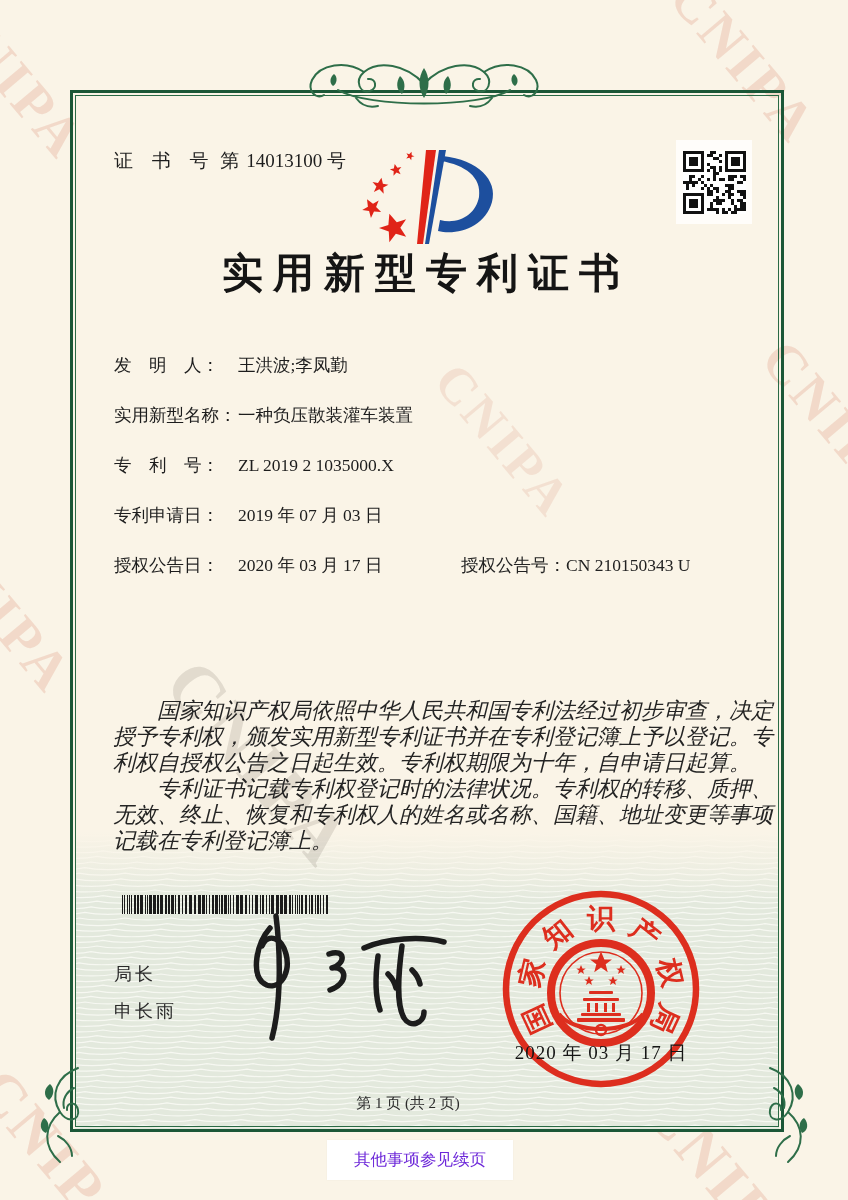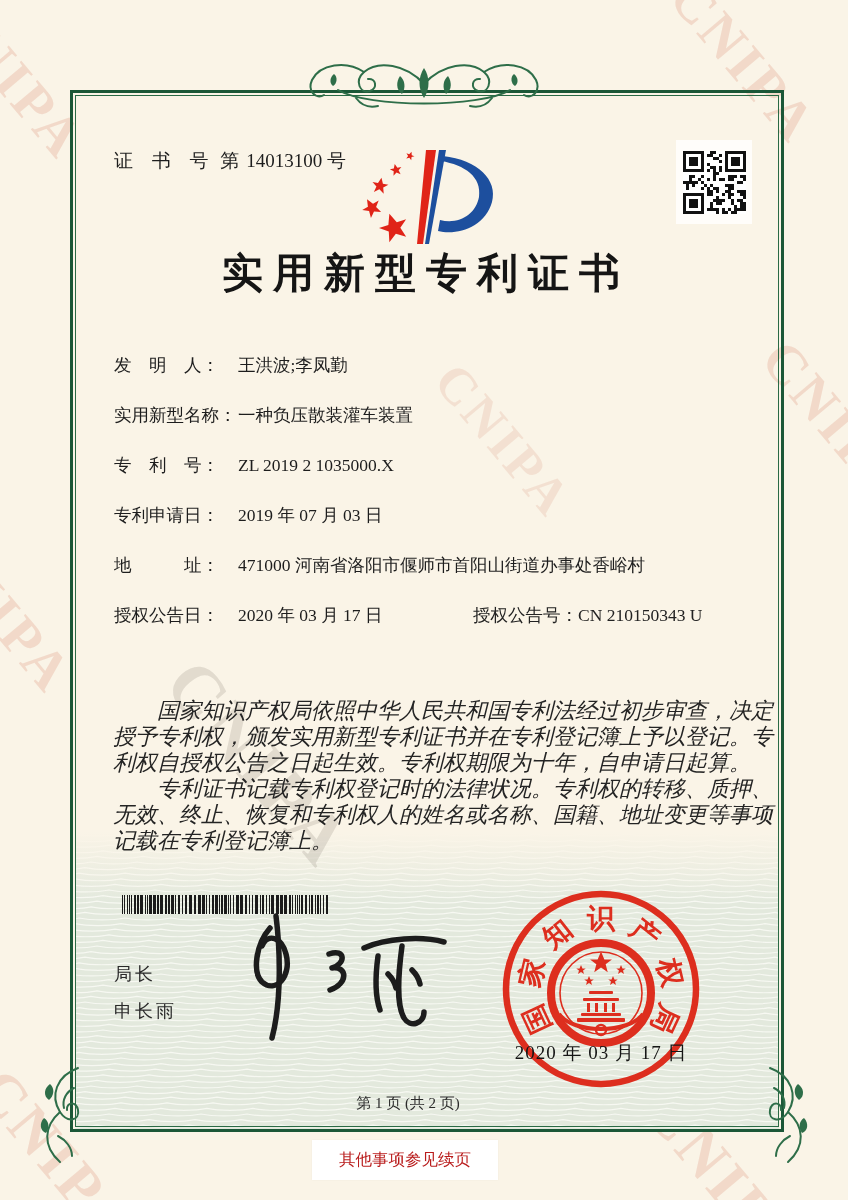--- a/index.html
+++ b/index.html
@@ -41,41 +41,41 @@
   .logo{position:absolute;left:338px;top:144px;z-index:5;}
   .qr-box{position:absolute;left:676px;top:140px;width:76px;height:84px;background:#fffdfa;
      z-index:5;display:flex;align-items:center;justify-content:center;}
   .doc-title{position:absolute;left:72px;top:246px;width:708px;text-align:center;z-index:5;
      font-size:41px;font-weight:bold;letter-spacing:10px;color:#151515;}
   
   .fields{position:absolute;left:114px;top:352px;width:660px;z-index:5;font-size:17.5px;}
   .field-row{position:relative;height:50px;line-height:26px;display:flex;align-items:flex-start;}
   .field-label{flex:0 0 124px;color:#1d1d1d;}
   .field-value{color:#1d1d1d;}
-  .field-right{position:absolute;left:347px;top:0;display:flex;margin-left:12px;}
+  .field-right{position:absolute;left:347px;top:0;display:flex;}
   
   .body-text{position:absolute;left:113px;top:698px;width:660px;z-index:5;
      font-size:22px;line-height:26px;font-style:italic;color:#242424;}
   .body-text p{margin:0;text-indent:2em;}
   
   .barcode{position:absolute;left:122px;top:895px;height:19px;z-index:5;font-size:0;white-space:nowrap;}
   .barcode i{display:inline-block;height:19px;background:#1b1b1b;}
   .barcode b{display:inline-block;height:19px;background:transparent;}
   .officer-title{position:absolute;left:114px;top:962px;z-index:5;font-size:18px;letter-spacing:3px;
      font-family:"Liberation Sans", sans-serif;color:#2a2a2a;}
   .officer-name{position:absolute;left:114px;top:999px;z-index:5;font-size:18px;letter-spacing:3px;
      font-family:"Liberation Sans", sans-serif;color:#2a2a2a;}
   .signature{position:absolute;left:226px;top:908px;z-index:6;}
   .seal{position:absolute;left:500px;top:886px;z-index:6;opacity:0.95;}
   .seal-date{position:absolute;left:601px;top:1040px;transform:translateX(-50%);z-index:7;
      font-size:19px;color:#161616;white-space:nowrap;letter-spacing:1px;}
   .page-num{position:absolute;left:408px;top:1094px;transform:translateX(-50%);z-index:5;
      font-size:15px;color:#2b2b2b;}
-  .cont-note{position:absolute;left:405px;top:1140px;transform:translateX(-50%);z-index:5;
-     background:#ffffff;padding:9px 27px;font-size:16.5px;color:#b91c1c;white-space:nowrap;
+  .cont-note{position:absolute;left:420px;top:1140px;transform:translateX(-50%);z-index:5;
+     background:#ffffff;padding:9px 27px;font-size:16.5px;color:#6d28d9;white-space:nowrap;
      box-shadow:0 0 2px rgba(0,0,0,0.04);}
 </style>
 </head>
 <body>
 
 <div class="page">
 
   <span class="wm w1">CNIPA</span>
   <span class="wm w2">CNIPA</span>
   <span class="wm w3">CNIPA</span>
@@ -354,24 +354,20 @@
       </div>
       <div class="field-row">
         <span class="field-label">专　利　号：</span>
         <span class="field-value">ZL 2019 2 1035000.X</span>
       </div>
       <div class="field-row">
         <span class="field-label">专利申请日：</span>
         <span class="field-value">2019 年 07 月 03 日</span>
       </div>
       <div class="field-row">
-        <span class="field-label">地　　　址：</span>
-        <span class="field-value">471000 河南省洛阳市偃师市首阳山街道办事处香峪村</span>
-      </div>
-      <div class="field-row">
         <span class="field-label">授权公告日：</span>
         <span class="field-value">2020 年 03 月 17 日</span>
         <span class="field-right">
           <span>授权公告号：</span>
           <span>CN 210150343 U</span>
         </span>
       </div>
     </div>
 
   <div class="body-text">

